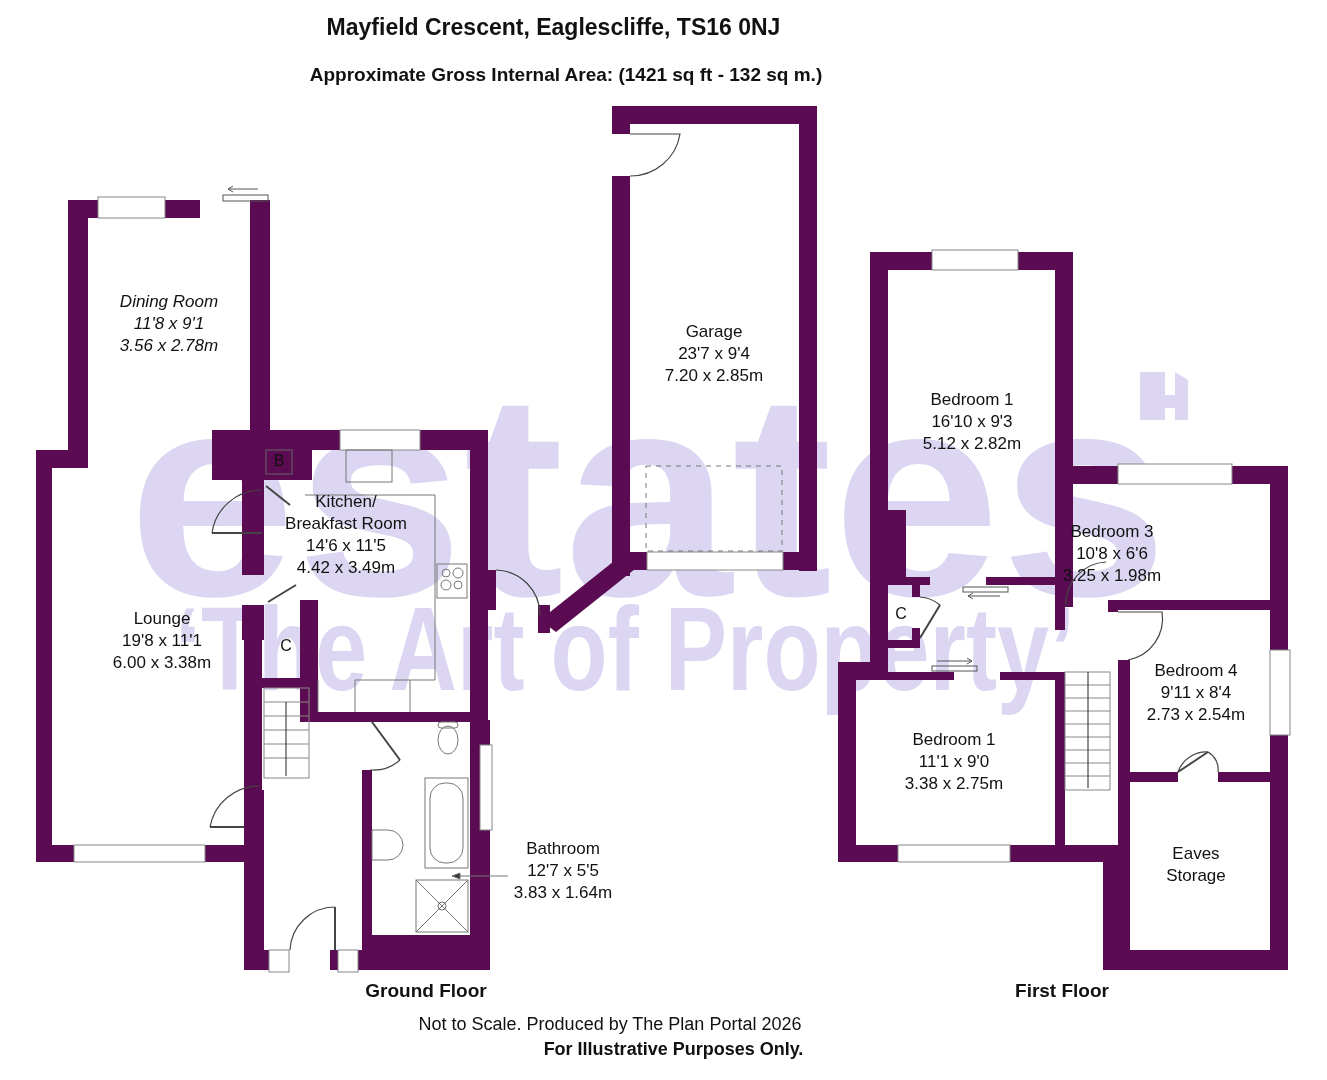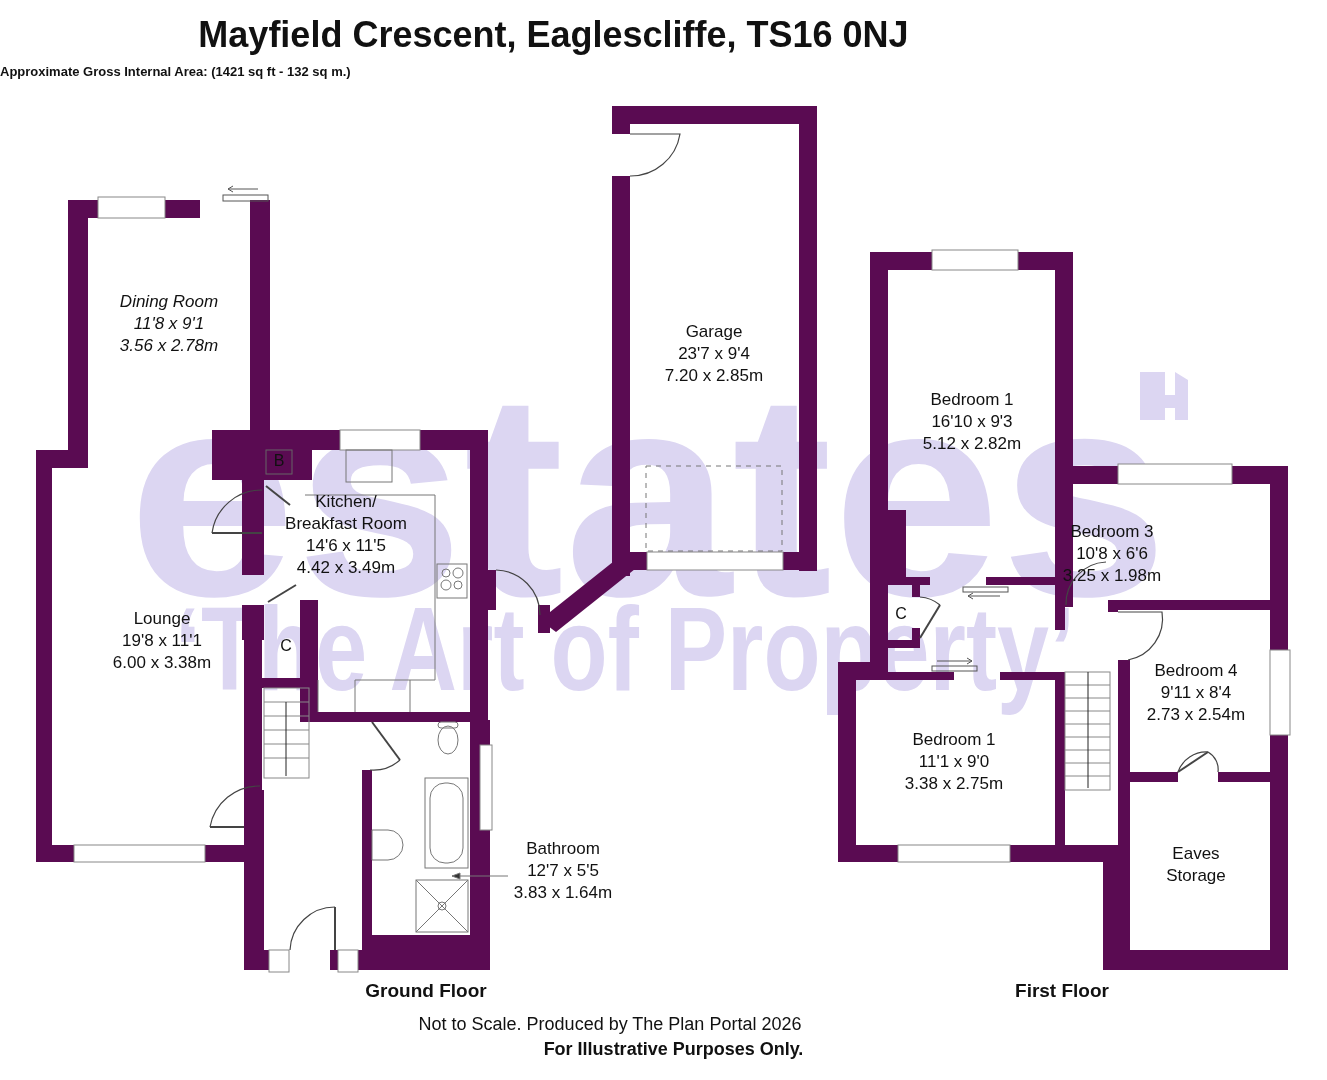--- a/index.html
+++ b/index.html
@@ -1,18 +1,18 @@
 <!DOCTYPE html>
 <html><head>
 <meta charset="utf-8">
 <style>
   html, body { margin:0; padding:0; background:#ffffff; }
   body { width:1327px; height:1080px; position:relative; overflow:hidden; font-family:"Liberation Sans", sans-serif; color:#111; }
-  .title { position:absolute; left:0; width:1107px; top:14px; text-align:center; font-weight:bold; font-size:36px; letter-spacing:0px; }
-  .subtitle { position:absolute; left:0; width:1132px; top:64px; font-weight:bold; font-size:13px; }
+  .title { position:absolute; left:0; width:1107px; top:14px; text-align:center; font-weight:bold; font-size:23px; letter-spacing:0px; }
+  .subtitle { position:absolute; left:0; width:1132px; top:64px; text-align:center; font-weight:bold; font-size:19px; }
   .watermark { position:absolute; left:0; top:0; width:1327px; height:1080px; pointer-events:none; }
   .plan { position:absolute; left:0; top:0; }
   .room-label { position:absolute; text-align:center; font-size:17px; line-height:22px; color:#111; white-space:nowrap; transform:translateX(-50%); }
   .floor-label { position:absolute; font-weight:bold; font-size:19px; transform:translateX(-50%); white-space:nowrap; }
   .footer-1 { position:absolute; left:0; width:1220px; top:1014px; text-align:center; font-size:18px; }
   .footer-2 { position:absolute; left:0; width:1327px; top:1039px; text-align:center; font-size:18px; font-weight:bold;margin-left:10px; }
   .mini { position:absolute; font-size:16px; transform:translate(-50%,-50%); }
 </style>
 </head>
 <body>

